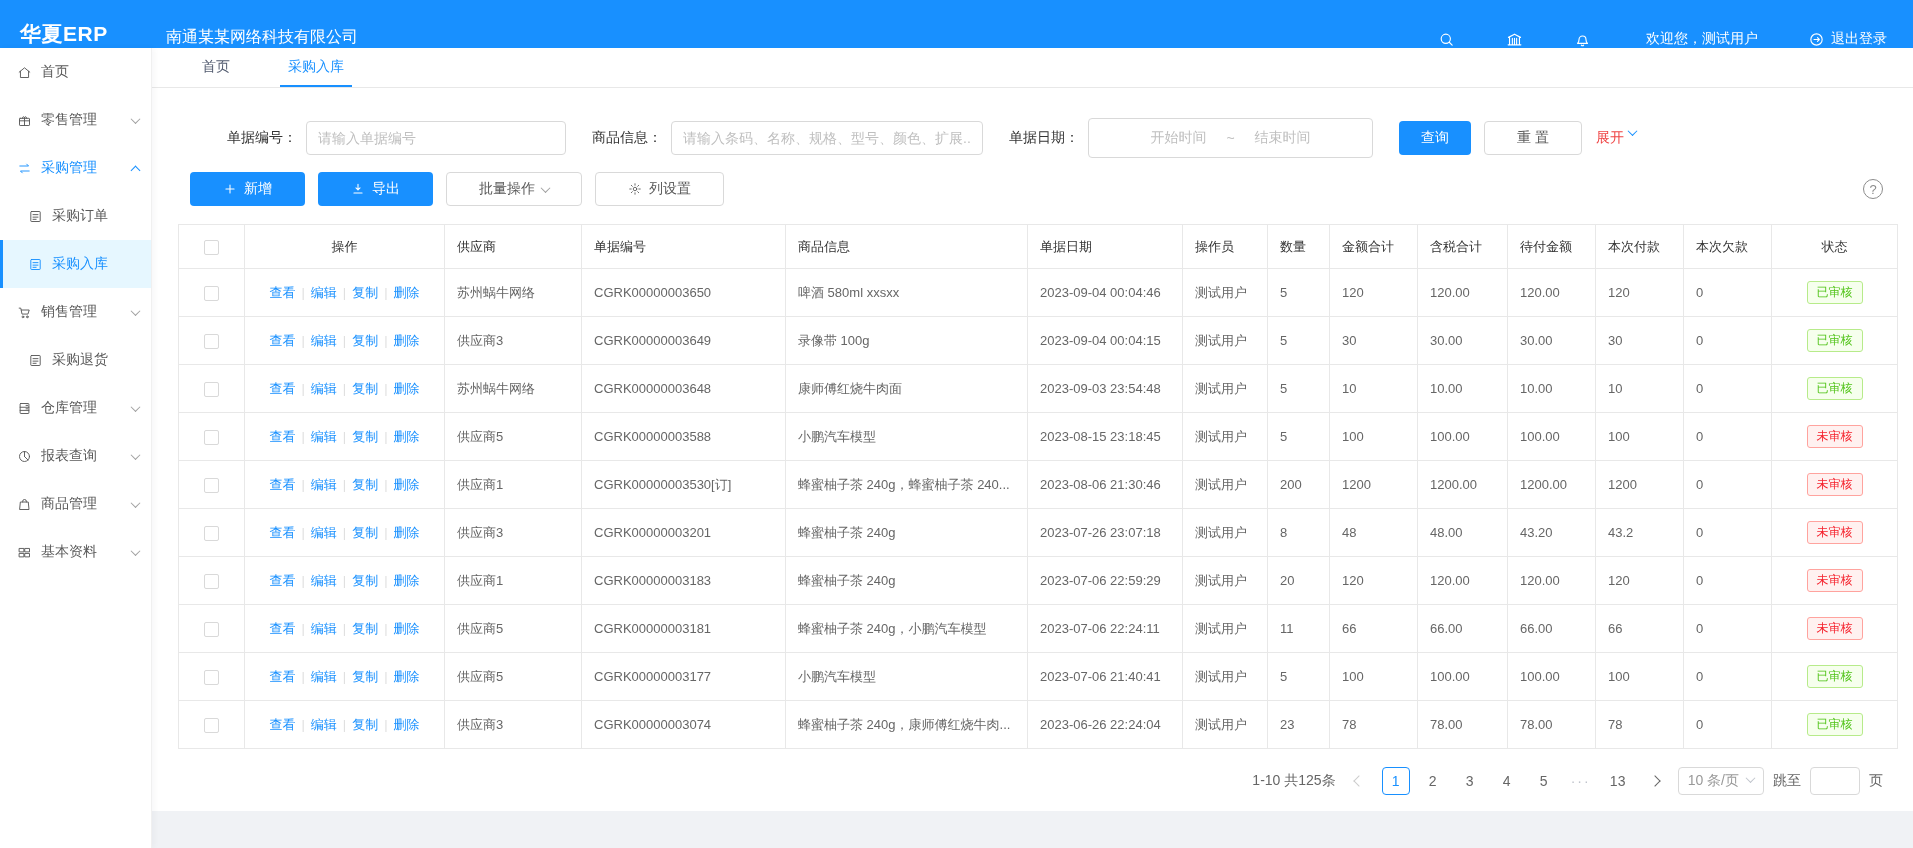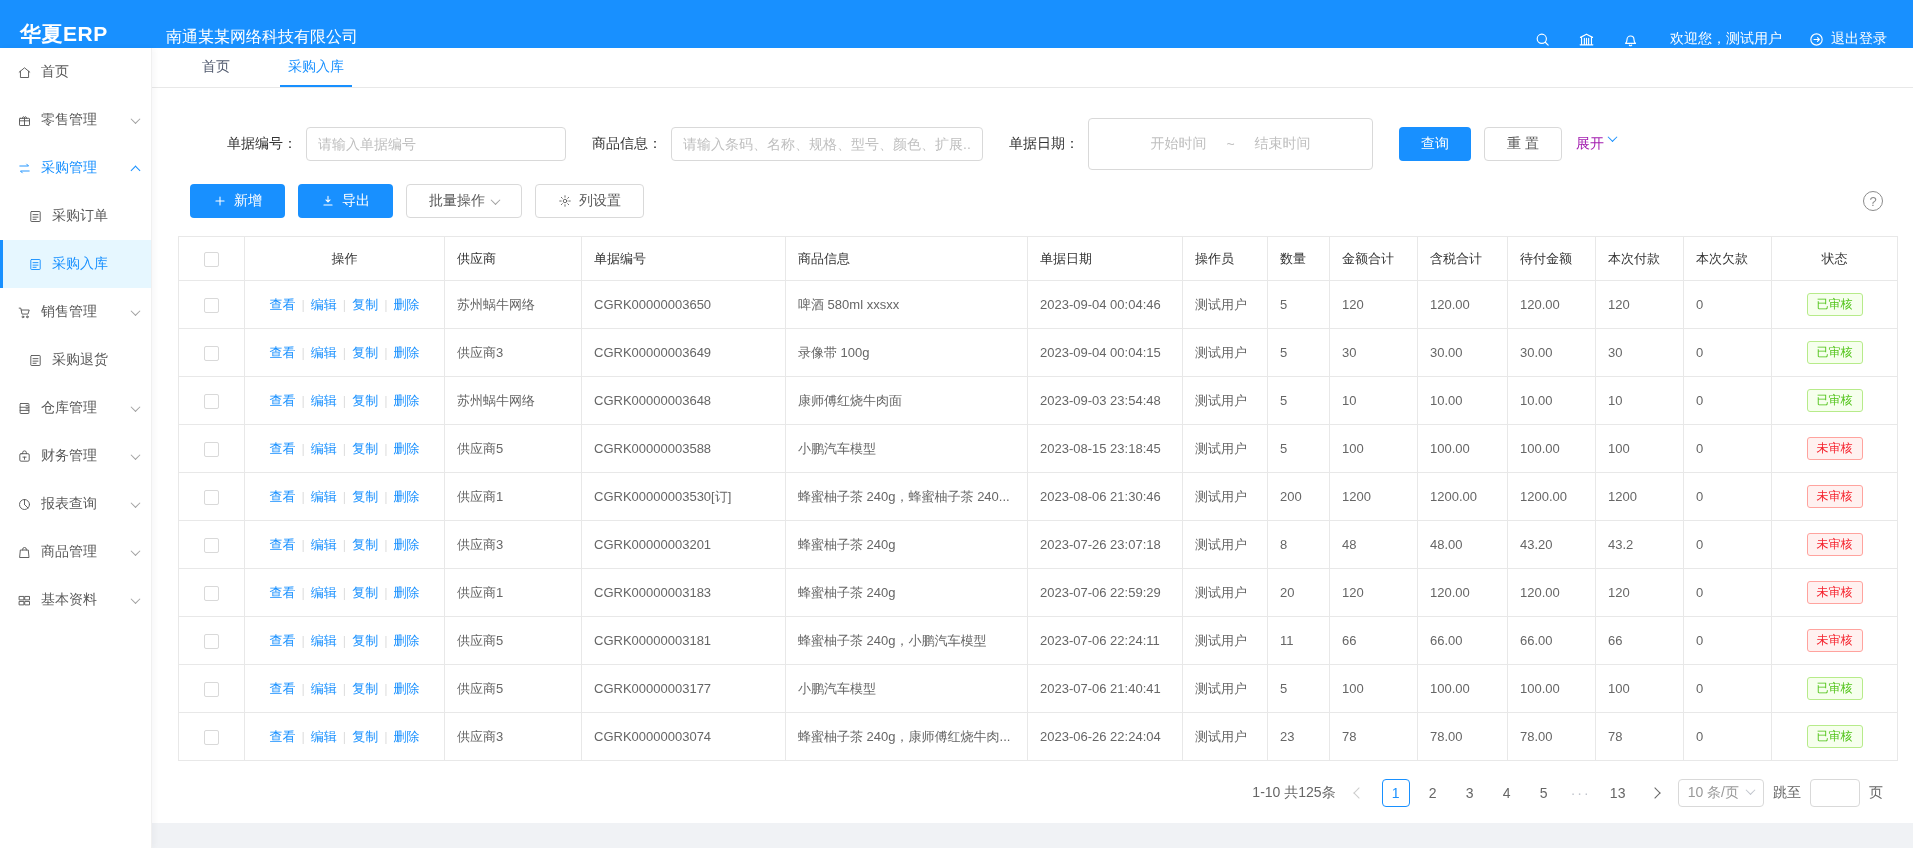--- a/index.html
+++ b/index.html
@@ -8,21 +8,21 @@
     width:1913px; height:848px; overflow:hidden;
     font-family:"Liberation Sans","DejaVu Sans",sans-serif;
     background:#f0f2f5; color:#333; font-size:14px;
   }
   .app { width:1913px; height:848px; display:flex; flex-direction:column; }
 
   
   .topbar { flex:0 0 48px; background:#1890ff; display:flex; align-items:flex-end; color:#fff; }
   .logo { width:152px; padding-left:20px; font-size:21px; font-weight:bold; letter-spacing:.5px; }
   .company { font-size:16px; margin-left:14px; }
-  .topbar-right { margin-left:auto; display:flex; align-items:center; padding-right:26px; }
+  .topbar-right { margin-left:auto; display:flex; align-items:center; padding-right:26px;gap:24px; }
   .ticon-btn { width:44px; display:flex; justify-content:center; cursor:pointer; }
   .ticon { width:17px; height:17px; fill:none; stroke:#fff; stroke-width:1.6; stroke-linecap:round; stroke-linejoin:round; }
   .welcome { margin:0 26px 0 18px; font-size:14px; }
   .logout { display:flex; align-items:center; gap:6px; cursor:pointer; font-size:14px; }
 
   
   .main { flex:1; display:flex; min-height:0; }
 
   
   .sidebar { flex:0 0 152px; background:#fff; border-right:1px solid #f0f0f0; box-shadow:2px 0 6px rgba(0,21,41,.04); z-index:2; }
@@ -43,25 +43,25 @@
   .tabbar { height:40px; background:#fff; border-bottom:1px solid #e8e8e8; display:flex; align-items:stretch; padding-left:42px; }
   .tab { display:flex; align-items:center; padding:0 8px; margin-right:42px; font-size:14px; color:#515a6e; cursor:pointer; border-bottom:2px solid transparent; }
   .tab.active { color:#1890ff; border-bottom-color:#1890ff; }
 
   
   .filters { display:flex; align-items:center; padding:30px 20px 0 75px; white-space:nowrap; }
   .f-label { font-size:14px; color:#333; font-weight:500; margin-right:9px; }
   .f-group { display:flex; align-items:center; margin-right:26px; }
   .input { height:34px; border:1px solid #d9d9d9; border-radius:4px; padding:0 11px; font-size:14px; color:#333; outline:none; }
   .input::placeholder { color:#bfbfbf; }
-  .date-range { width:285px; height:52px; border:1px solid #d9d9d9; border-radius:4px; display:flex; align-items:center; justify-content:center; gap:20px; font-size:14px; color:#bfbfbf; cursor:pointer; }
-  .btn { height:34px; border-radius:4px; border:1px solid transparent; font-size:14px; display:inline-flex; align-items:center; justify-content:center; gap:7px; padding:0 22px; cursor:pointer; background:#fff; font-family:inherit; }
+  .date-range { width:285px; height:40px; border:1px solid #d9d9d9; border-radius:4px; display:flex; align-items:center; justify-content:center; gap:20px; font-size:14px; color:#bfbfbf; cursor:pointer; }
+  .btn { height:34px; border-radius:4px; border:1px solid transparent; font-size:14px; display:inline-flex; align-items:center; justify-content:center; gap:7px; padding:0 32px; cursor:pointer; background:#fff; font-family:inherit; }
   .btn.primary { background:#1890ff; color:#fff; }
   .btn.plain { border-color:#d9d9d9; color:#595959; }
-  .expand-link { color:#a21caf; display:inline-flex; align-items:flex-start; gap:5px; margin-left:14px; cursor:pointer; font-size:14px; }
+  .expand-link { color:#ef4444; display:inline-flex; align-items:flex-start; gap:5px; margin-left:14px; cursor:pointer; font-size:14px; }
 
   
   .toolbar { display:flex; align-items:center; gap:13px; padding:14px 30px 0 38px; }
   .bicon { width:14px; height:14px; fill:none; stroke:currentColor; stroke-width:1.8; stroke-linecap:round; stroke-linejoin:round; }
   .help-circle { margin-left:auto; width:20px; height:20px; border:1px solid #8c8c8c; border-radius:50%; color:#8c8c8c; display:flex; align-items:center; justify-content:center; font-size:13px; cursor:pointer; }
 
   
   .table-wrap { margin:18px 15px 0 26px; }
   table { width:100%; border-collapse:collapse; table-layout:fixed; font-size:13px; }
   th,td { border:1px solid #e8e8e8; padding:0 12px; overflow:hidden; white-space:nowrap; text-overflow:ellipsis; }
@@ -180,28 +180,20 @@
             <path d="M8 9h8M8 13h8M8 16.5h5"></path>
           </svg>
         <span>采购退货</span>
       </div>
       <div class="side-item">
         <svg class="sicon" viewBox="0 0 24 24">
             <rect x="5" y="4" width="14" height="16" rx="1"></rect>
             <path d="M5 10h14M5 15h14M14.5 7h2.5M14.5 12.5h2.5"></path>
           </svg>
         <span>仓库管理</span>
-        <i class="chev down"></i>
-      </div>
-      <div class="side-item">
-        <svg class="sicon" viewBox="0 0 24 24">
-            <rect x="4.5" y="7.5" width="15" height="12" rx="2"></rect>
-            <path d="M9 7.5V6a3 3 0 0 1 6 0v1.5M9.5 13h5M12 13v3.5"></path>
-          </svg>
-        <span>财务管理</span>
         <i class="chev down"></i>
       </div>
       <div class="side-item">
         <svg class="sicon" viewBox="0 0 24 24">
             <circle cx="12" cy="12" r="8"></circle>
             <path d="M12 12V4M12 12l5.7 5.7"></path>
           </svg>
         <span>报表查询</span>
         <i class="chev down"></i>
       </div>

